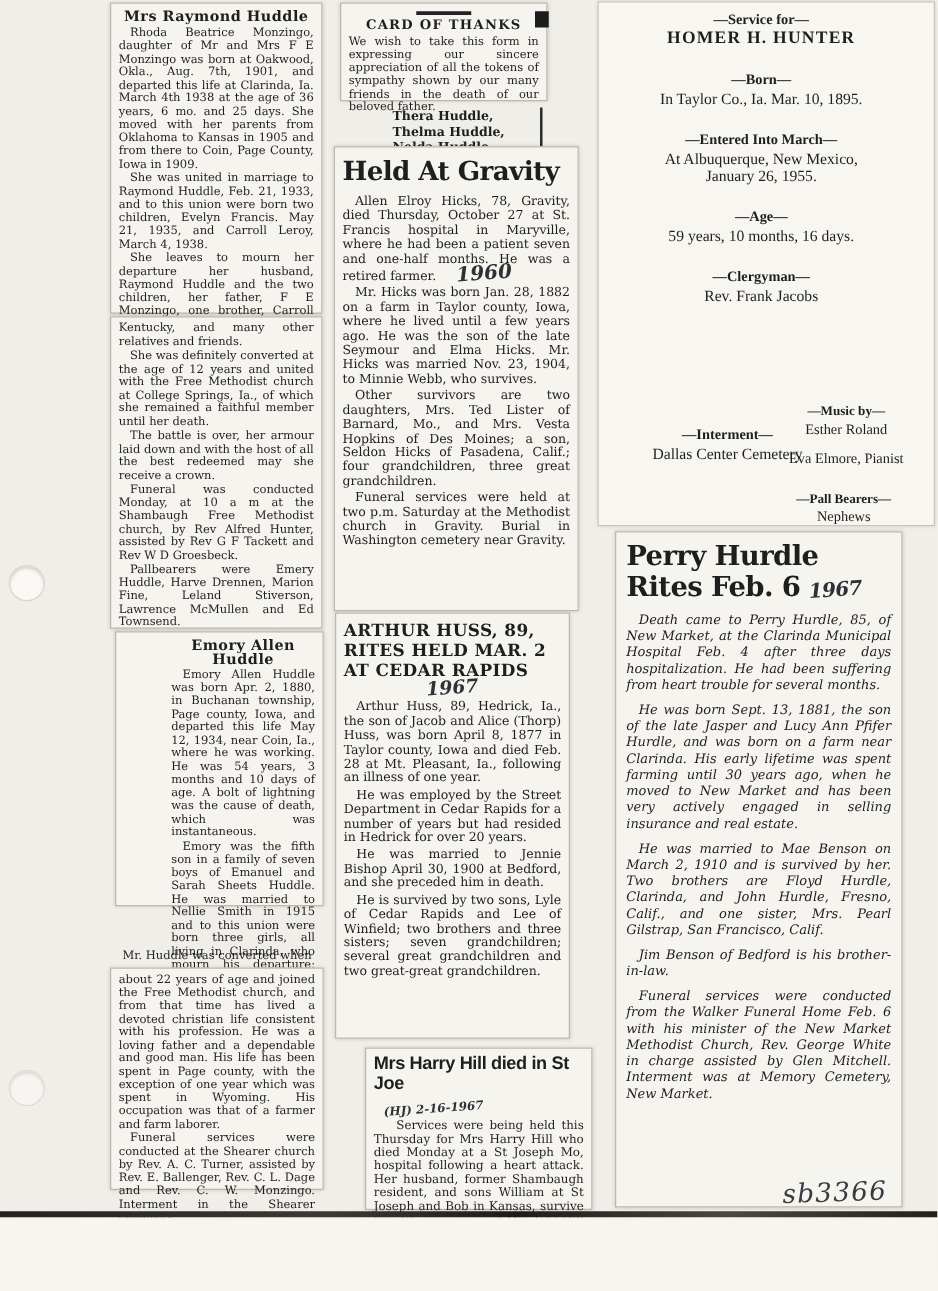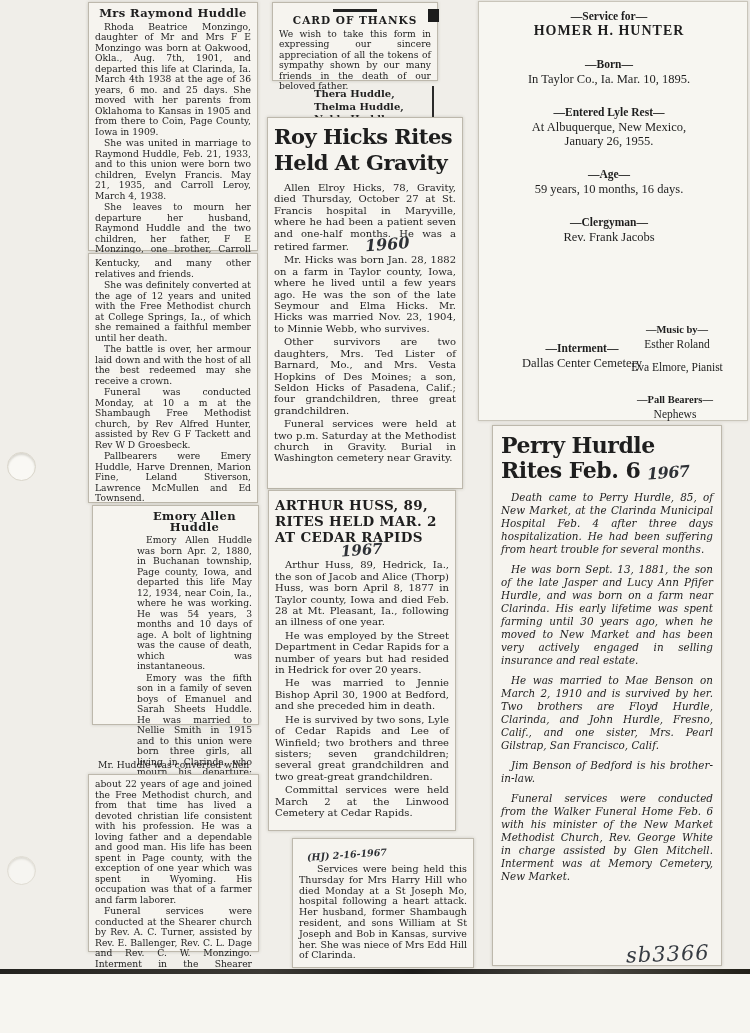--- a/index.html
+++ b/index.html
@@ -95,60 +95,59 @@
 
   <div class="clip noborder sigs" style="left:278px;top:84px;width:160px;height:40px;">
     <div class="sig-bar"></div>
     <div>Thera Huddle,</div>
     <div>Thelma Huddle,</div>
     <div>Nelda Huddle.</div>
   </div>
 
   <div class="clip np-md" style="left:267px;top:117px;width:196px;height:372px;padding-top:6px;">
     <div class="headline-xl">
-      <span style="display:block;">Roy Hicks Rites</span>
       <span style="display:block;">Held At Gravity</span>
     </div>
     <p><span>Allen Elroy Hicks, 78, Gravity, died Thursday, October 27 at St. Francis hospital in Maryville, where he had been a patient seven and one-half months. He was a retired farmer.</span>&nbsp;&nbsp;<span class="hand" style="font-size:16px;">1960</span></p>
     <p>Mr. Hicks was born Jan. 28, 1882 on a farm in Taylor county, Iowa, where he lived until a few years ago. He was the son of the late Seymour and Elma Hicks. Mr. Hicks was married Nov. 23, 1904, to Minnie Webb, who survives.</p>
     <p>Other survivors are two daughters, Mrs. Ted Lister of Barnard, Mo., and Mrs. Vesta Hopkins of Des Moines; a son, Seldon Hicks of Pasadena, Calif.; four grandchildren, three great grandchildren.</p>
     <p>Funeral services were held at two p.m. Saturday at the Methodist church in Gravity. Burial in Washington cemetery near Gravity.</p>
   </div>
 
   <div class="clip np-md" style="left:268px;top:490px;width:188px;height:341px;padding-top:6px;">
     <div>
       <span class="headline-md" style="display:block;">ARTHUR HUSS, 89,</span>
       <span class="headline-md" style="display:block;">RITES HELD MAR. 2</span>
       <span class="headline-md" style="display:block;">AT CEDAR RAPIDS</span>
     </div>
     <div style="text-align:center;margin:0 0 2px 0;"><span class="hand" style="font-size:15px;">1967</span></div>
     <p>Arthur Huss, 89, Hedrick, Ia., the son of Jacob and Alice (Thorp) Huss, was born April 8, 1877 in Taylor county, Iowa and died Feb. 28 at Mt. Pleasant, Ia., following an illness of one year.</p>
     <p>He was employed by the Street Department in Cedar Rapids for a number of years but had resided in Hedrick for over 20 years.</p>
     <p>He was married to Jennie Bishop April 30, 1900 at Bedford, and she preceded him in death.</p>
     <p>He is survived by two sons, Lyle of Cedar Rapids and Lee of Winfield; two brothers and three sisters; seven grandchildren; several great grandchildren and two great-great grandchildren.</p>
-    <p>Committal services were held March 2 at the Linwood Cemetery at Cedar Rapids.</p>
   </div>
 
   <div class="clip" style="left:292px;top:838px;width:182px;height:130px;">
+    <div class="hill-head">Mrs Harry Hill died in St Joe</div>
     <div><span class="hand" style="font-size:9.5px;margin-left:8px;">(HJ) 2-16-1967</span></div>
     <div class="hill-body" style="text-indent:18px;">Services were being held this Thursday for Mrs Harry Hill who died Monday at a St Joseph Mo, hospital following a heart attack. Her husband, former Shambaugh resident, and sons William at St Joseph and Bob in Kansas, survive her. She was niece of Mrs Edd Hill of Clarinda.</div>
   </div>
 
   <div class="card" style="left:478px;top:1px;width:270px;height:420px;">
     <div class="card-main">
       <div class="c-sec">
         <div class="c-label">—Service for—</div>
         <div class="c-line c-name">HOMER H. HUNTER</div>
       </div>
       <div class="c-sec">
         <div class="c-label">—Born—</div>
         <div class="c-line">In Taylor Co., Ia. Mar. 10, 1895.</div>
       </div>
       <div class="c-sec">
-        <div class="c-label">—Entered Lyle Rest—</div>
+        <div class="c-label">—Entered Into March—</div>
         <div class="c-line">At Albuquerque, New Mexico,</div>
         <div class="c-line">January 26, 1955.</div>
       </div>
       <div class="c-sec">
         <div class="c-label">—Age—</div>
         <div class="c-line">59 years, 10 months, 16 days.</div>
       </div>
       <div class="c-sec">
         <div class="c-label">—Clergyman—</div>
         <div class="c-line">Rev. Frank Jacobs</div>

